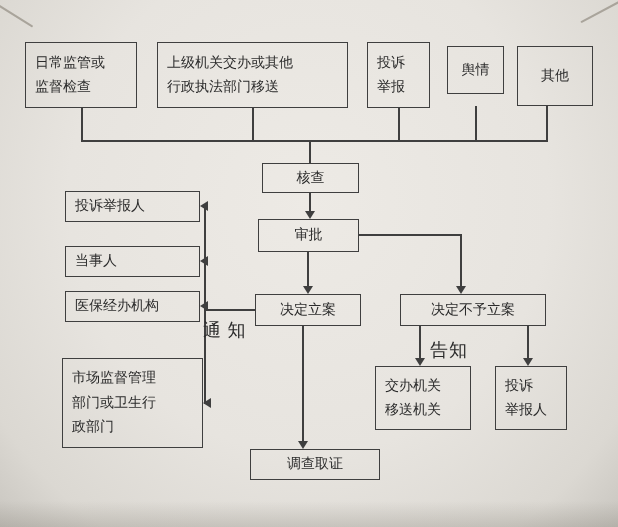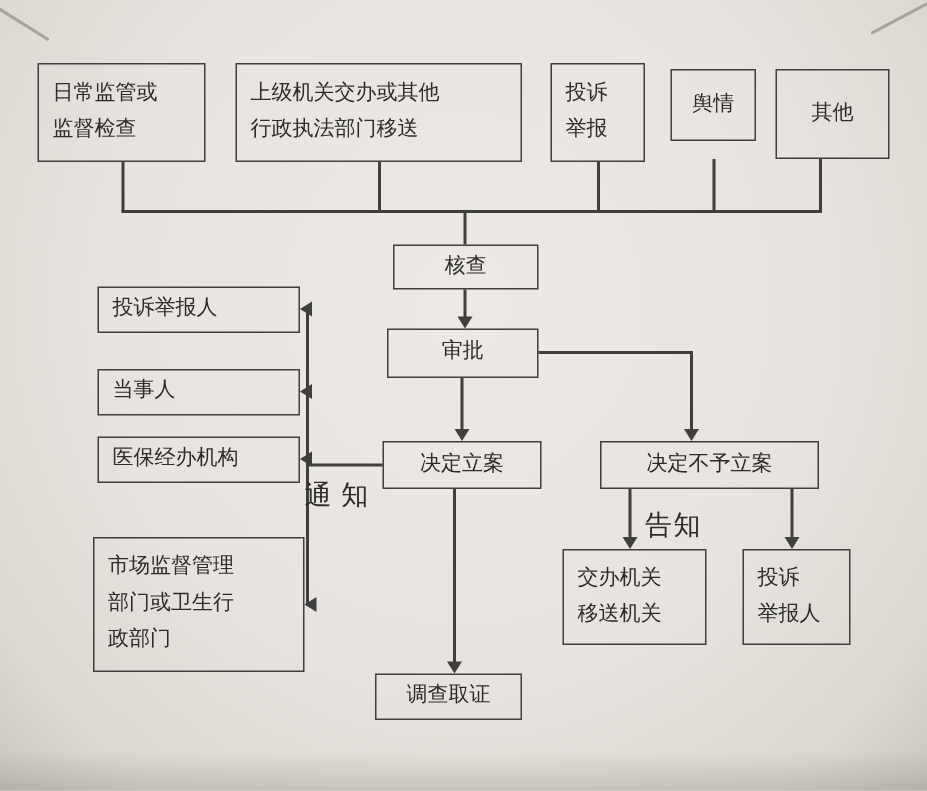--- a/index.html
+++ b/index.html
@@ -81,21 +81,21 @@
 
   <div class="box al" style="left:65px; top:191px; width:135px; height:31px;">投诉举报人</div>
   <div class="box al" style="left:65px; top:246px; width:135px; height:31px;">当事人</div>
   <div class="box al" style="left:65px; top:291px; width:135px; height:31px;text-align:right;">医保经办机构</div>
   <div class="box al" style="left:62px; top:358px; width:141px; height:90px;">市场监督管理
 部门或卫生行
 政部门</div>
 
   <div class="ln" style="left:302px; top:326px; width:2px; height:116px;"></div>
   <div class="arr-d" style="left:298px; top:441px;"></div>
-  <div class="box" style="left:250px; top:449px; width:98px; height:31px;font-family:Liberation Serif, serif;">调查取证</div>
+  <div class="box" style="left:250px; top:449px; width:130px; height:31px;font-family:Liberation Serif, serif;">调查取证</div>
 
   <div class="ln" style="left:419px; top:326px; width:2px; height:33px;"></div>
   <div class="arr-d" style="left:415px; top:358px;"></div>
   <div class="ln" style="left:527px; top:326px; width:2px; height:33px;"></div>
   <div class="arr-d" style="left:523px; top:358px;"></div>
   <div class="elabel" style="left:430px; top:338px;">告知</div>
 
   <div class="box al" style="left:375px; top:366px; width:96px; height:64px;">交办机关
 移送机关</div>
   <div class="box al" style="left:495px; top:366px; width:72px; height:64px;">投诉

